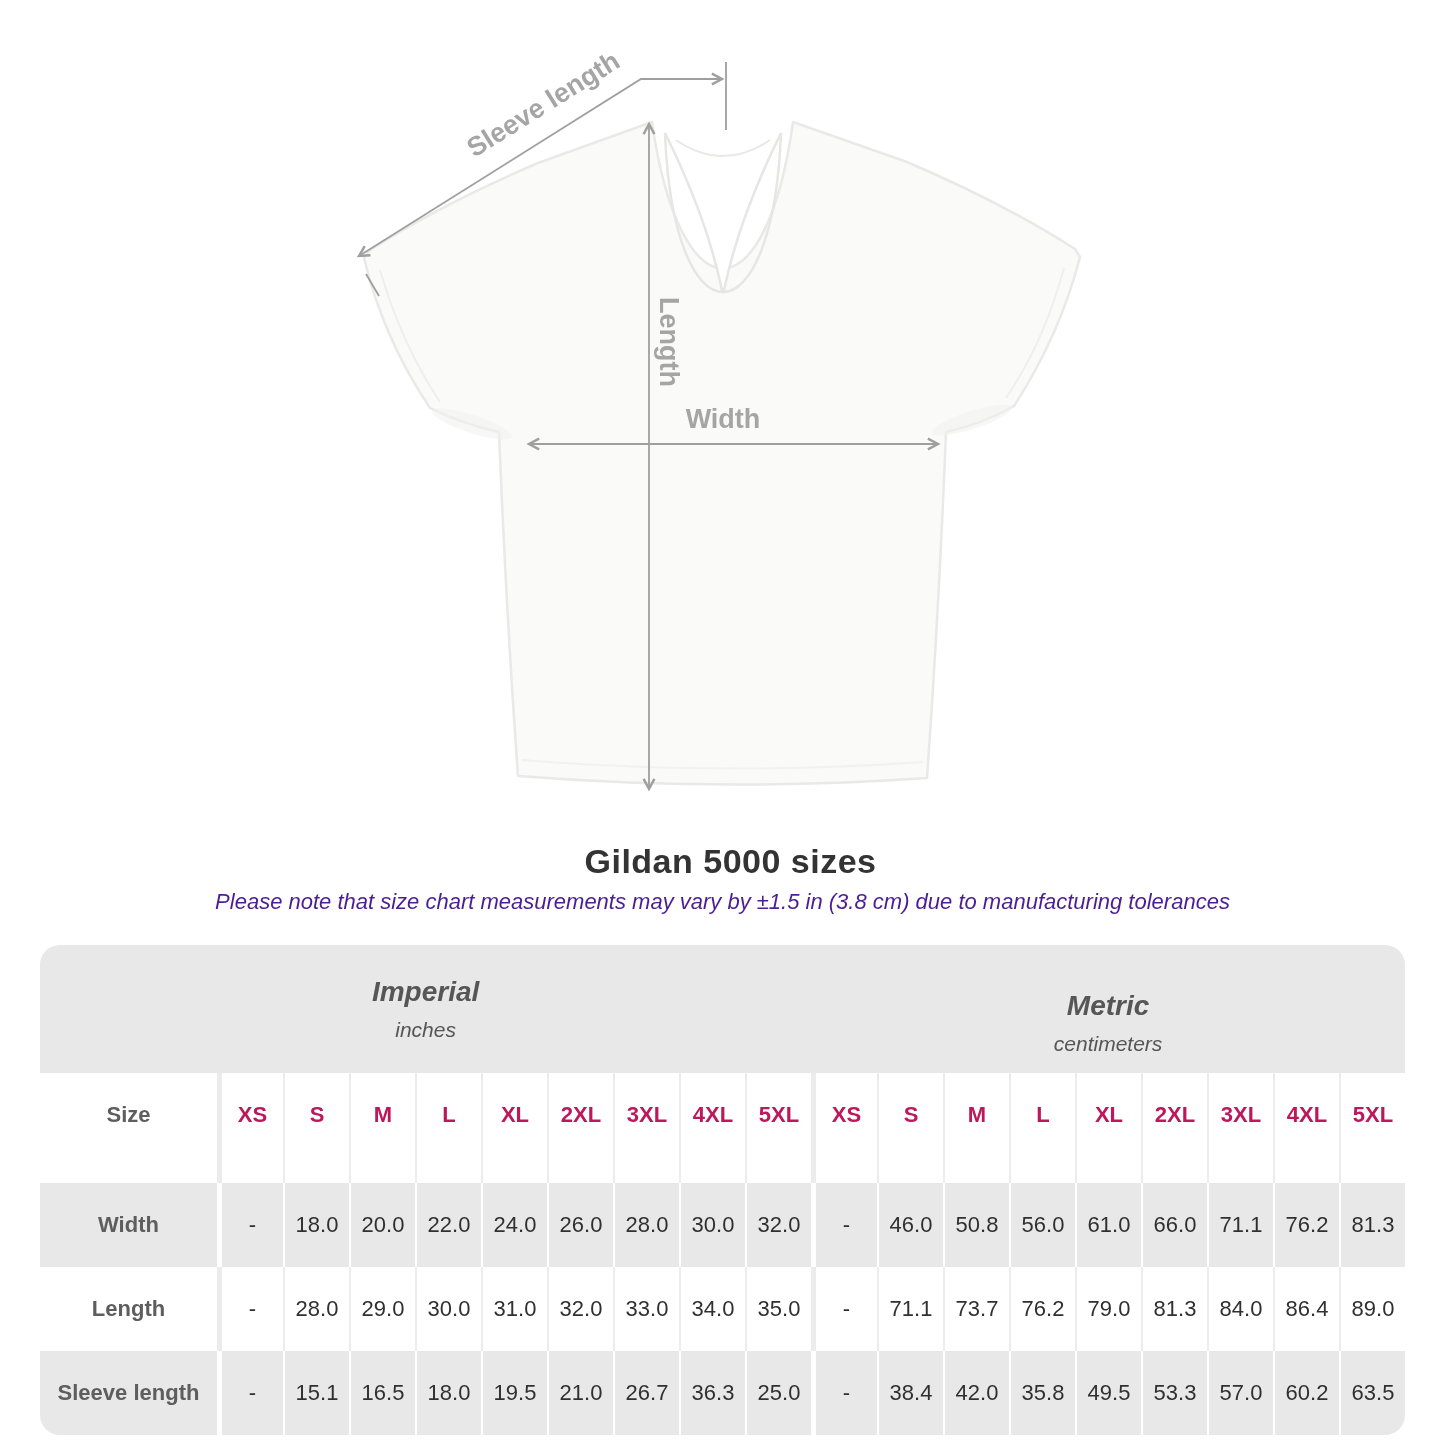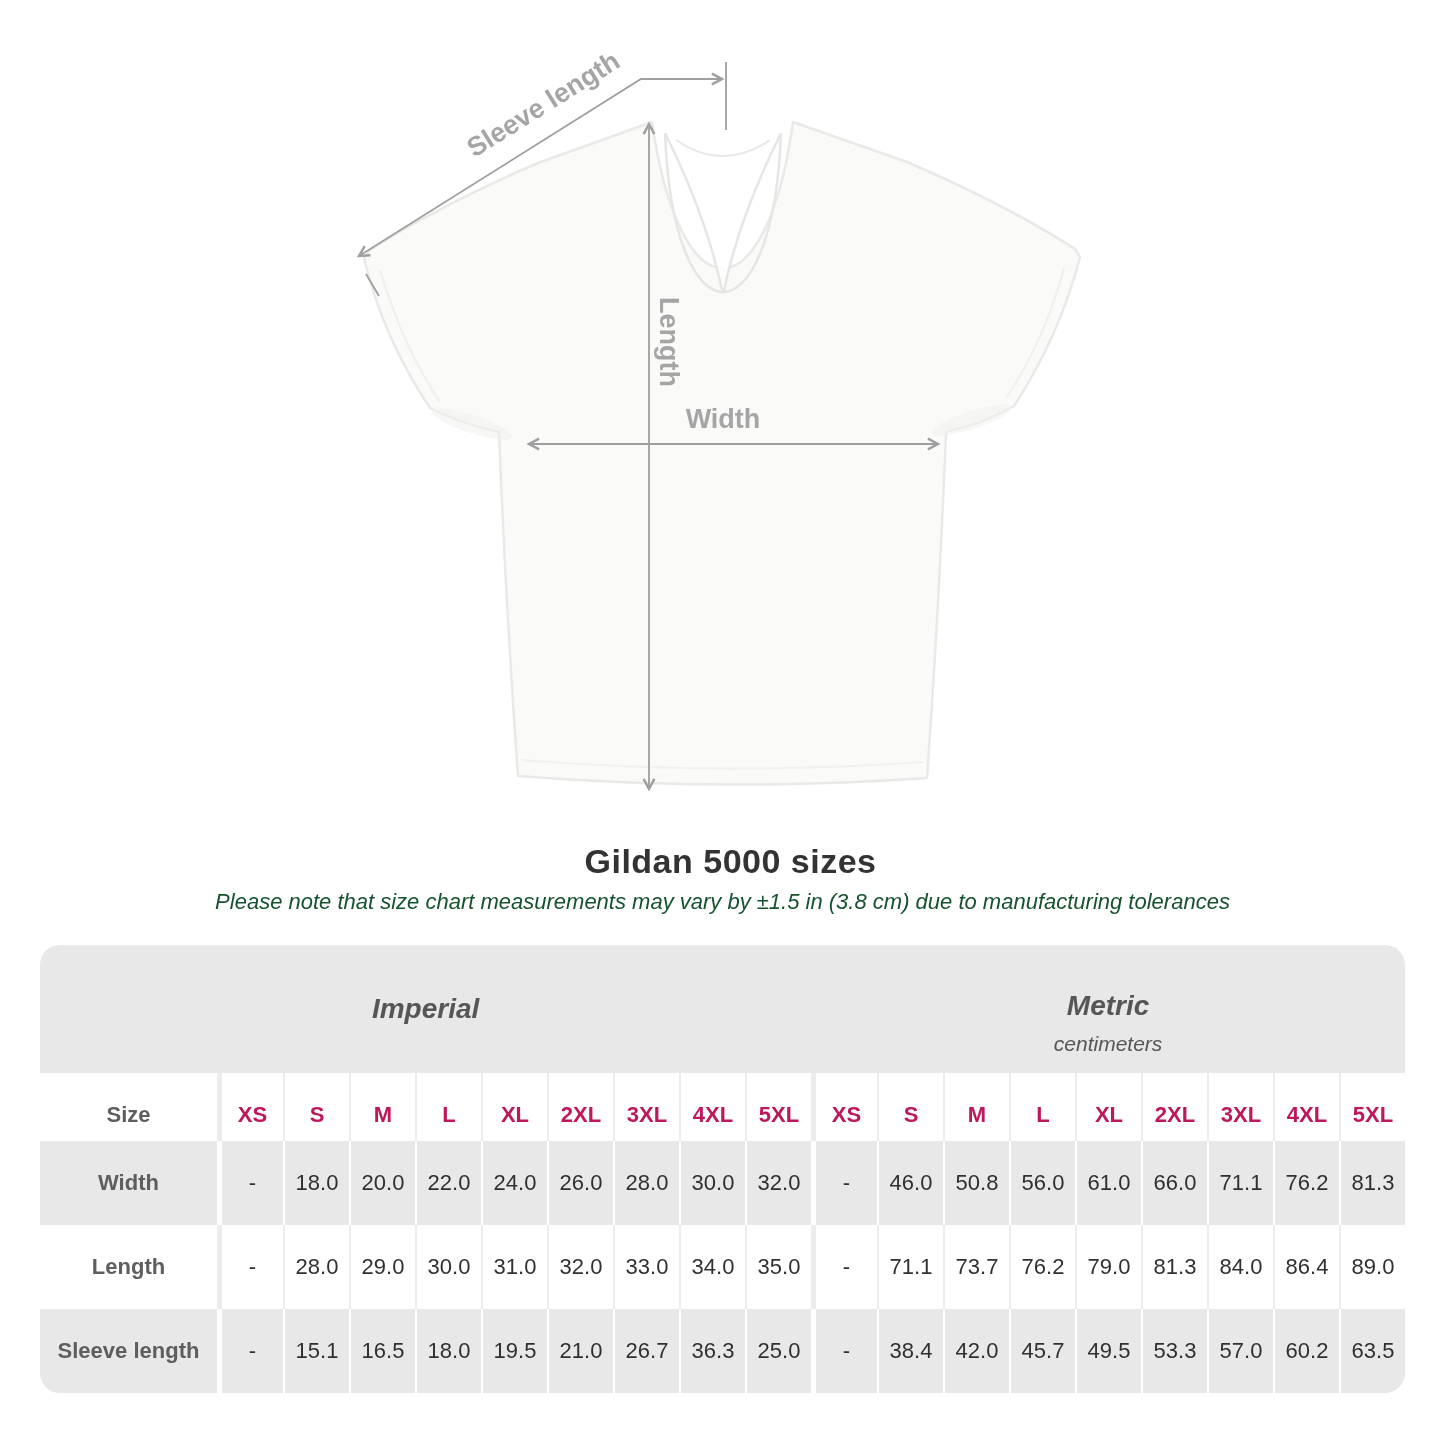--- a/index.html
+++ b/index.html
@@ -6,38 +6,38 @@
   .page{
     position:relative;width:1445px;height:1445px;background:#ffffff;
     font-family:"Liberation Sans", sans-serif;overflow:hidden;
   }
   svg{display:block;}
   .page-title{
     margin:10px 0 0;text-align:center;font-size:34px;font-weight:bold;
     color:#333333;letter-spacing:.5px;padding-left:16px;
   }
   .tolerance-note{
-    margin:8px 0 0;text-align:center;font-style:italic;font-size:22px;color:#14532d;
+    margin:8px 0 0;text-align:center;font-style:italic;font-size:22px;color:#4c1d95;
   }
   .size-table{
     margin:30px 40px 0;width:1365px;border-radius:20px;overflow:hidden;background:#ffffff;
   }
   .units-band{
     display:flex;background:#e8e8e8;height:128px;align-items:center;
   }
   .unit-group{text-align:center;color:#565656;}
   .unit-group.imperial{width:56.5%;}
   .unit-group.metric{width:43.5%;margin-top:28px;}
   .unit-label{font-size:28px;font-weight:bold;font-style:italic;}
   .unit-sub{font-size:21px;font-style:italic;margin-top:10px;}
   .grid-row{
     display:grid;grid-template-columns:177px repeat(18,1fr);
     align-items:center;text-align:center;background:#ffffff;
   }
-  .grid-row.header{height:68px;}
+  .grid-row.header{height:110px;}
   .grid-row.data{height:84px;}
   .grid-row.gray{background:#e8e8e8;}
   .cell{font-size:22px;color:#303030;line-height:84px;height:100%;}
   .cell.label{font-weight:bold;color:#5e5e5e;}
   .cell.sizeh{font-weight:bold;color:#be185d;}
   .grid-row .cell + .cell{border-left:2px solid #ececec;}
   .grid-row.gray .cell + .cell{border-left-color:#ffffff;}
   .grid-row .cell.gstart{border-left-width:5px;}
 </style>
 </head>
@@ -98,20 +98,21 @@
   </svg>
 
   <h1 class="page-title">Gildan 5000 sizes</h1>
   <p class="tolerance-note">Please note that size chart measurements may vary by ±1.5 in (3.8 cm) due to manufacturing tolerances</p>
 
   <div class="size-table">
 
     <div class="units-band">
       <div class="unit-group imperial">
         <div class="unit-label">Imperial</div>
+        <div class="unit-sub">inches</div>
       </div>
       <div class="unit-group metric">
         <div class="unit-label">Metric</div>
         <div class="unit-sub">centimeters</div>
       </div>
     </div>
 
     <div class="grid-row header">
         <div class="cell label">Size</div>
         <div class="cell sizeh gstart">XS</div>
@@ -183,21 +184,21 @@
           <div class="cell val">16.5</div>
           <div class="cell val">18.0</div>
           <div class="cell val">19.5</div>
           <div class="cell val">21.0</div>
           <div class="cell val">26.7</div>
           <div class="cell val">36.3</div>
           <div class="cell val">25.0</div>
           <div class="cell val gstart">-</div>
           <div class="cell val">38.4</div>
           <div class="cell val">42.0</div>
-          <div class="cell val">45.7</div>
+          <div class="cell val">35.8</div>
           <div class="cell val">49.5</div>
           <div class="cell val">53.3</div>
           <div class="cell val">57.0</div>
           <div class="cell val">60.2</div>
           <div class="cell val">63.5</div>
         </div>
       </div>
 
   </div>
 </div>

